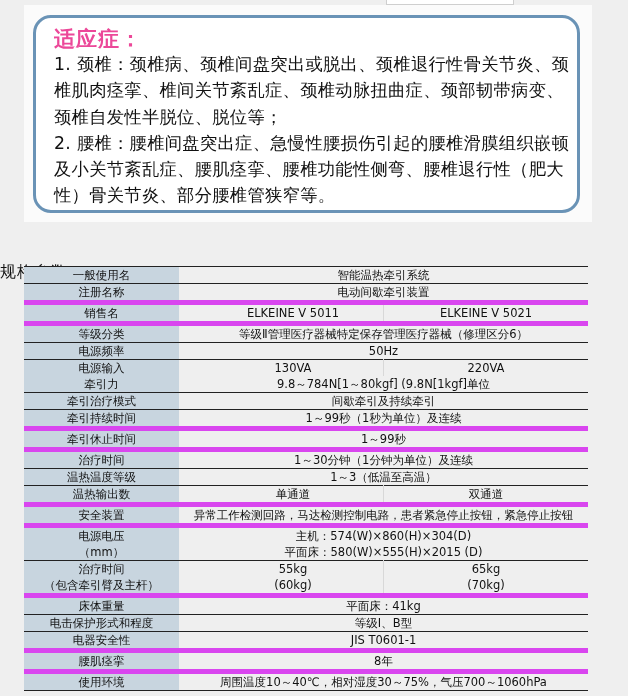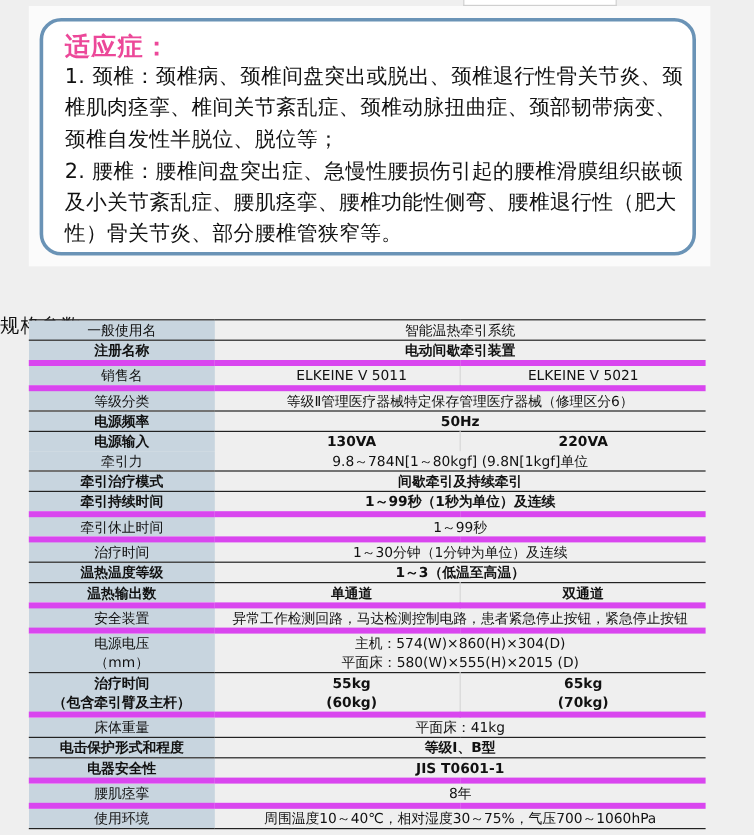--- a/index.html
+++ b/index.html
@@ -46,21 +46,21 @@
     font-size: 11.5px; color: #111;
     border-top: 1.5px solid #222; border-bottom: 1.5px solid #222; margin-left: 24px;
   }
   table.spec td {
     padding: 0; text-align: center; vertical-align: middle;
     height: 16px; line-height: 16px; white-space: nowrap; overflow: hidden;
   }
   table.spec td.lbl { background: #c8d5df; width: 155px; }
   table.spec td.half { width: 236px; }
   table.spec td.half.l { border-right: 1px solid #d8d8d8; padding-left: 24px; }
-  tr.b-dark td { border-top: 1.3px solid #222; font-weight: bold; }
+  tr.b-dark td { border-top: 1.3px solid #222; }
   tr.b-gray td { border-top: 5px solid #d946ef; }
   tr.b-none td { border-top: none; }
 </style>
 </head>
 <body>
 
 <div class="topstrip"></div>
 <div class="card-bg"></div>
 <div class="card">
   <div class="card-title">适应症：</div>

